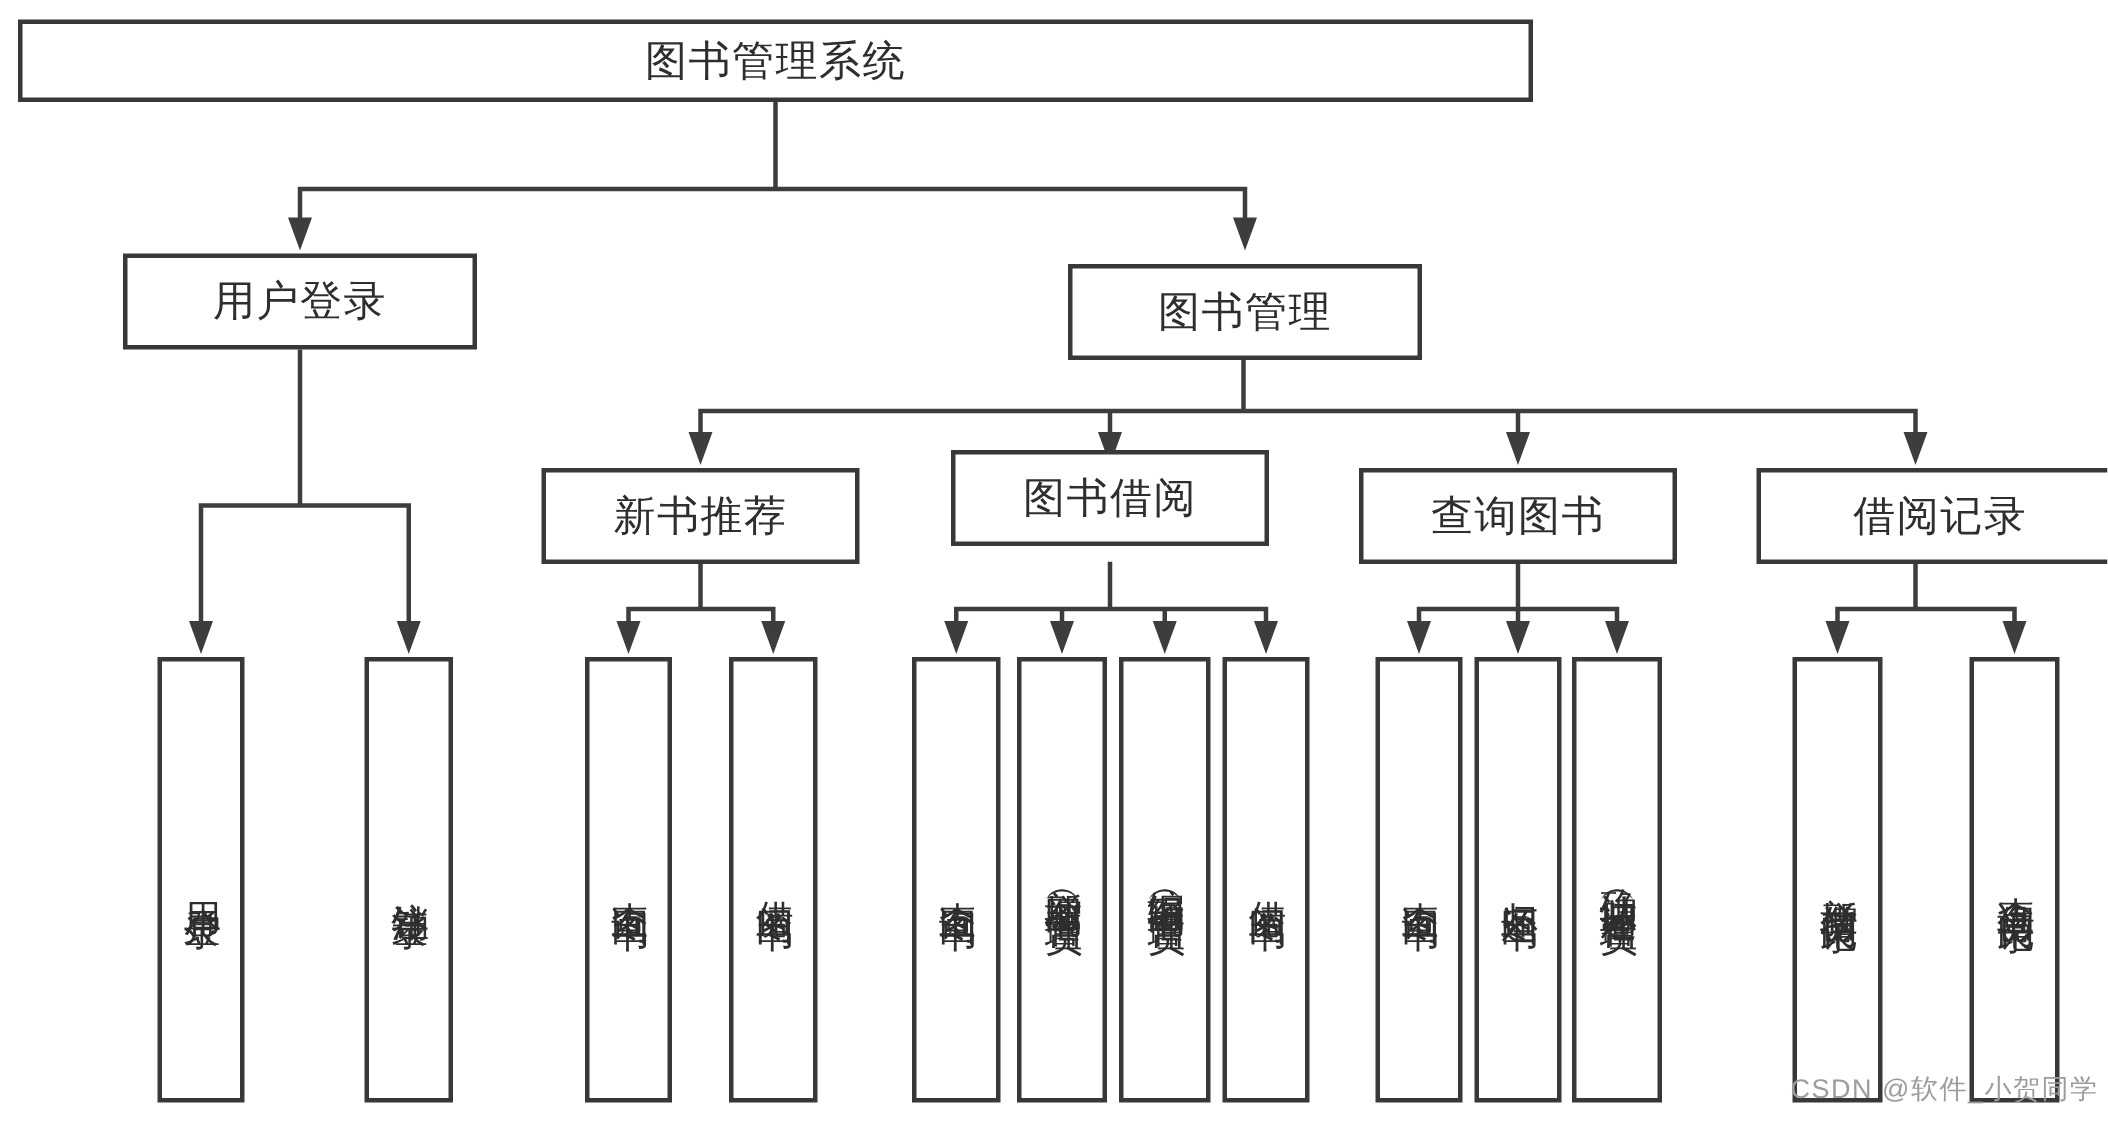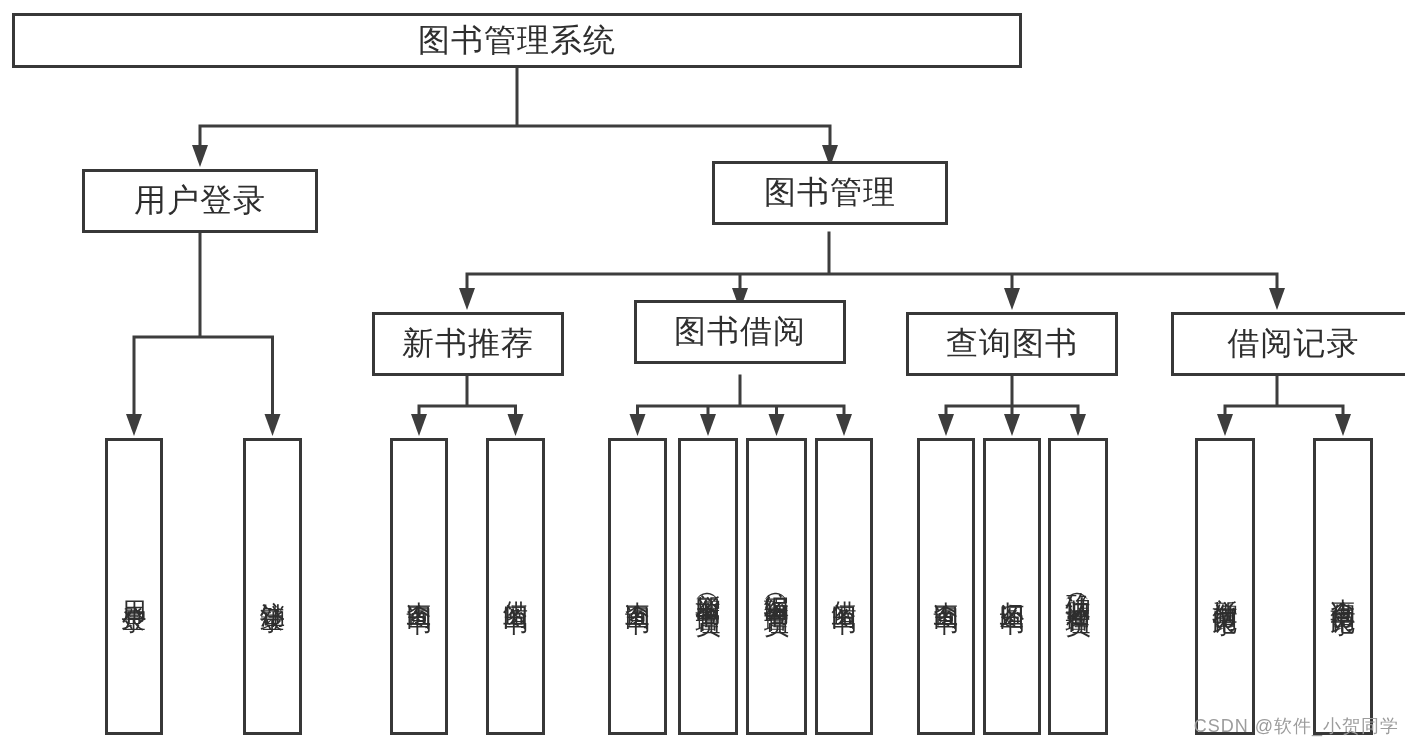--- a/index.html
+++ b/index.html
@@ -6,21 +6,21 @@
   #canvas{
     position:relative;width:1405px;height:747px;background:#ffffff;overflow:hidden;
     font-family:"Liberation Sans","DejaVu Sans",sans-serif;
   }
   #wires{position:absolute;left:0;top:0;}
   .box{
     position:absolute;background:#ffffff;border:3px solid #383838;box-sizing:border-box;
     display:flex;align-items:center;justify-content:center;
     color:#2e2e2e;white-space:nowrap;
   }
-  .h{font-size:32px;letter-spacing:1px;}
+  .h{font-size:28px;letter-spacing:1px;}
   .v{
     writing-mode:vertical-rl;text-orientation:mixed;
     font-size:25px;letter-spacing:3px;line-height:1;
   }
   .watermark{
     position:absolute;right:6px;bottom:9px;
     font-size:18px;color:#9c9c9c;letter-spacing:1px;margin-left:31px;
   }
 </style>
 </head>
@@ -64,23 +64,23 @@
       <polygon points="1004,414 1020,414 1012,436"></polygon>
       <polygon points="1070,414 1086,414 1078,436"></polygon>
       <polygon points="1217,414 1233,414 1225,436"></polygon>
       <polygon points="1335,414 1351,414 1343,436"></polygon>
     </g>
   </svg>
 
   <div class="box h" style="left:12px;top:13px;width:1010px;height:55px">图书管理系统</div>
 
   <div class="box h" style="left:82px;top:169px;width:236px;height:64px">用户登录</div>
-  <div class="box h" style="left:712px;top:161px;width:236px;height:64px">图书管理</div>
+  <div class="box h" style="left:712px;top:176px;width:236px;height:64px">图书管理</div>
 
-  <div class="box h" style="left:372px;top:312px;width:192px;height:64px">新书推荐</div>
+  <div class="box h" style="left:361px;top:312px;width:212px;height:64px">新书推荐</div>
   <div class="box h" style="left:634px;top:300px;width:212px;height:64px">图书借阅</div>
   <div class="box h" style="left:906px;top:312px;width:212px;height:64px">查询图书</div>
   <div class="box h" style="left:1171px;top:312px;width:245px;height:64px">借阅记录</div>
 
   <div class="box v" style="left:105px;top:438px;width:58px;height:297px">用户登录</div>
   <div class="box v" style="left:243px;top:438px;width:59px;height:297px">注销登录</div>
 
   <div class="box v" style="left:390px;top:438px;width:58px;height:297px">查询图书</div>
   <div class="box v" style="left:486px;top:438px;width:59px;height:297px">借阅图书</div>
 

